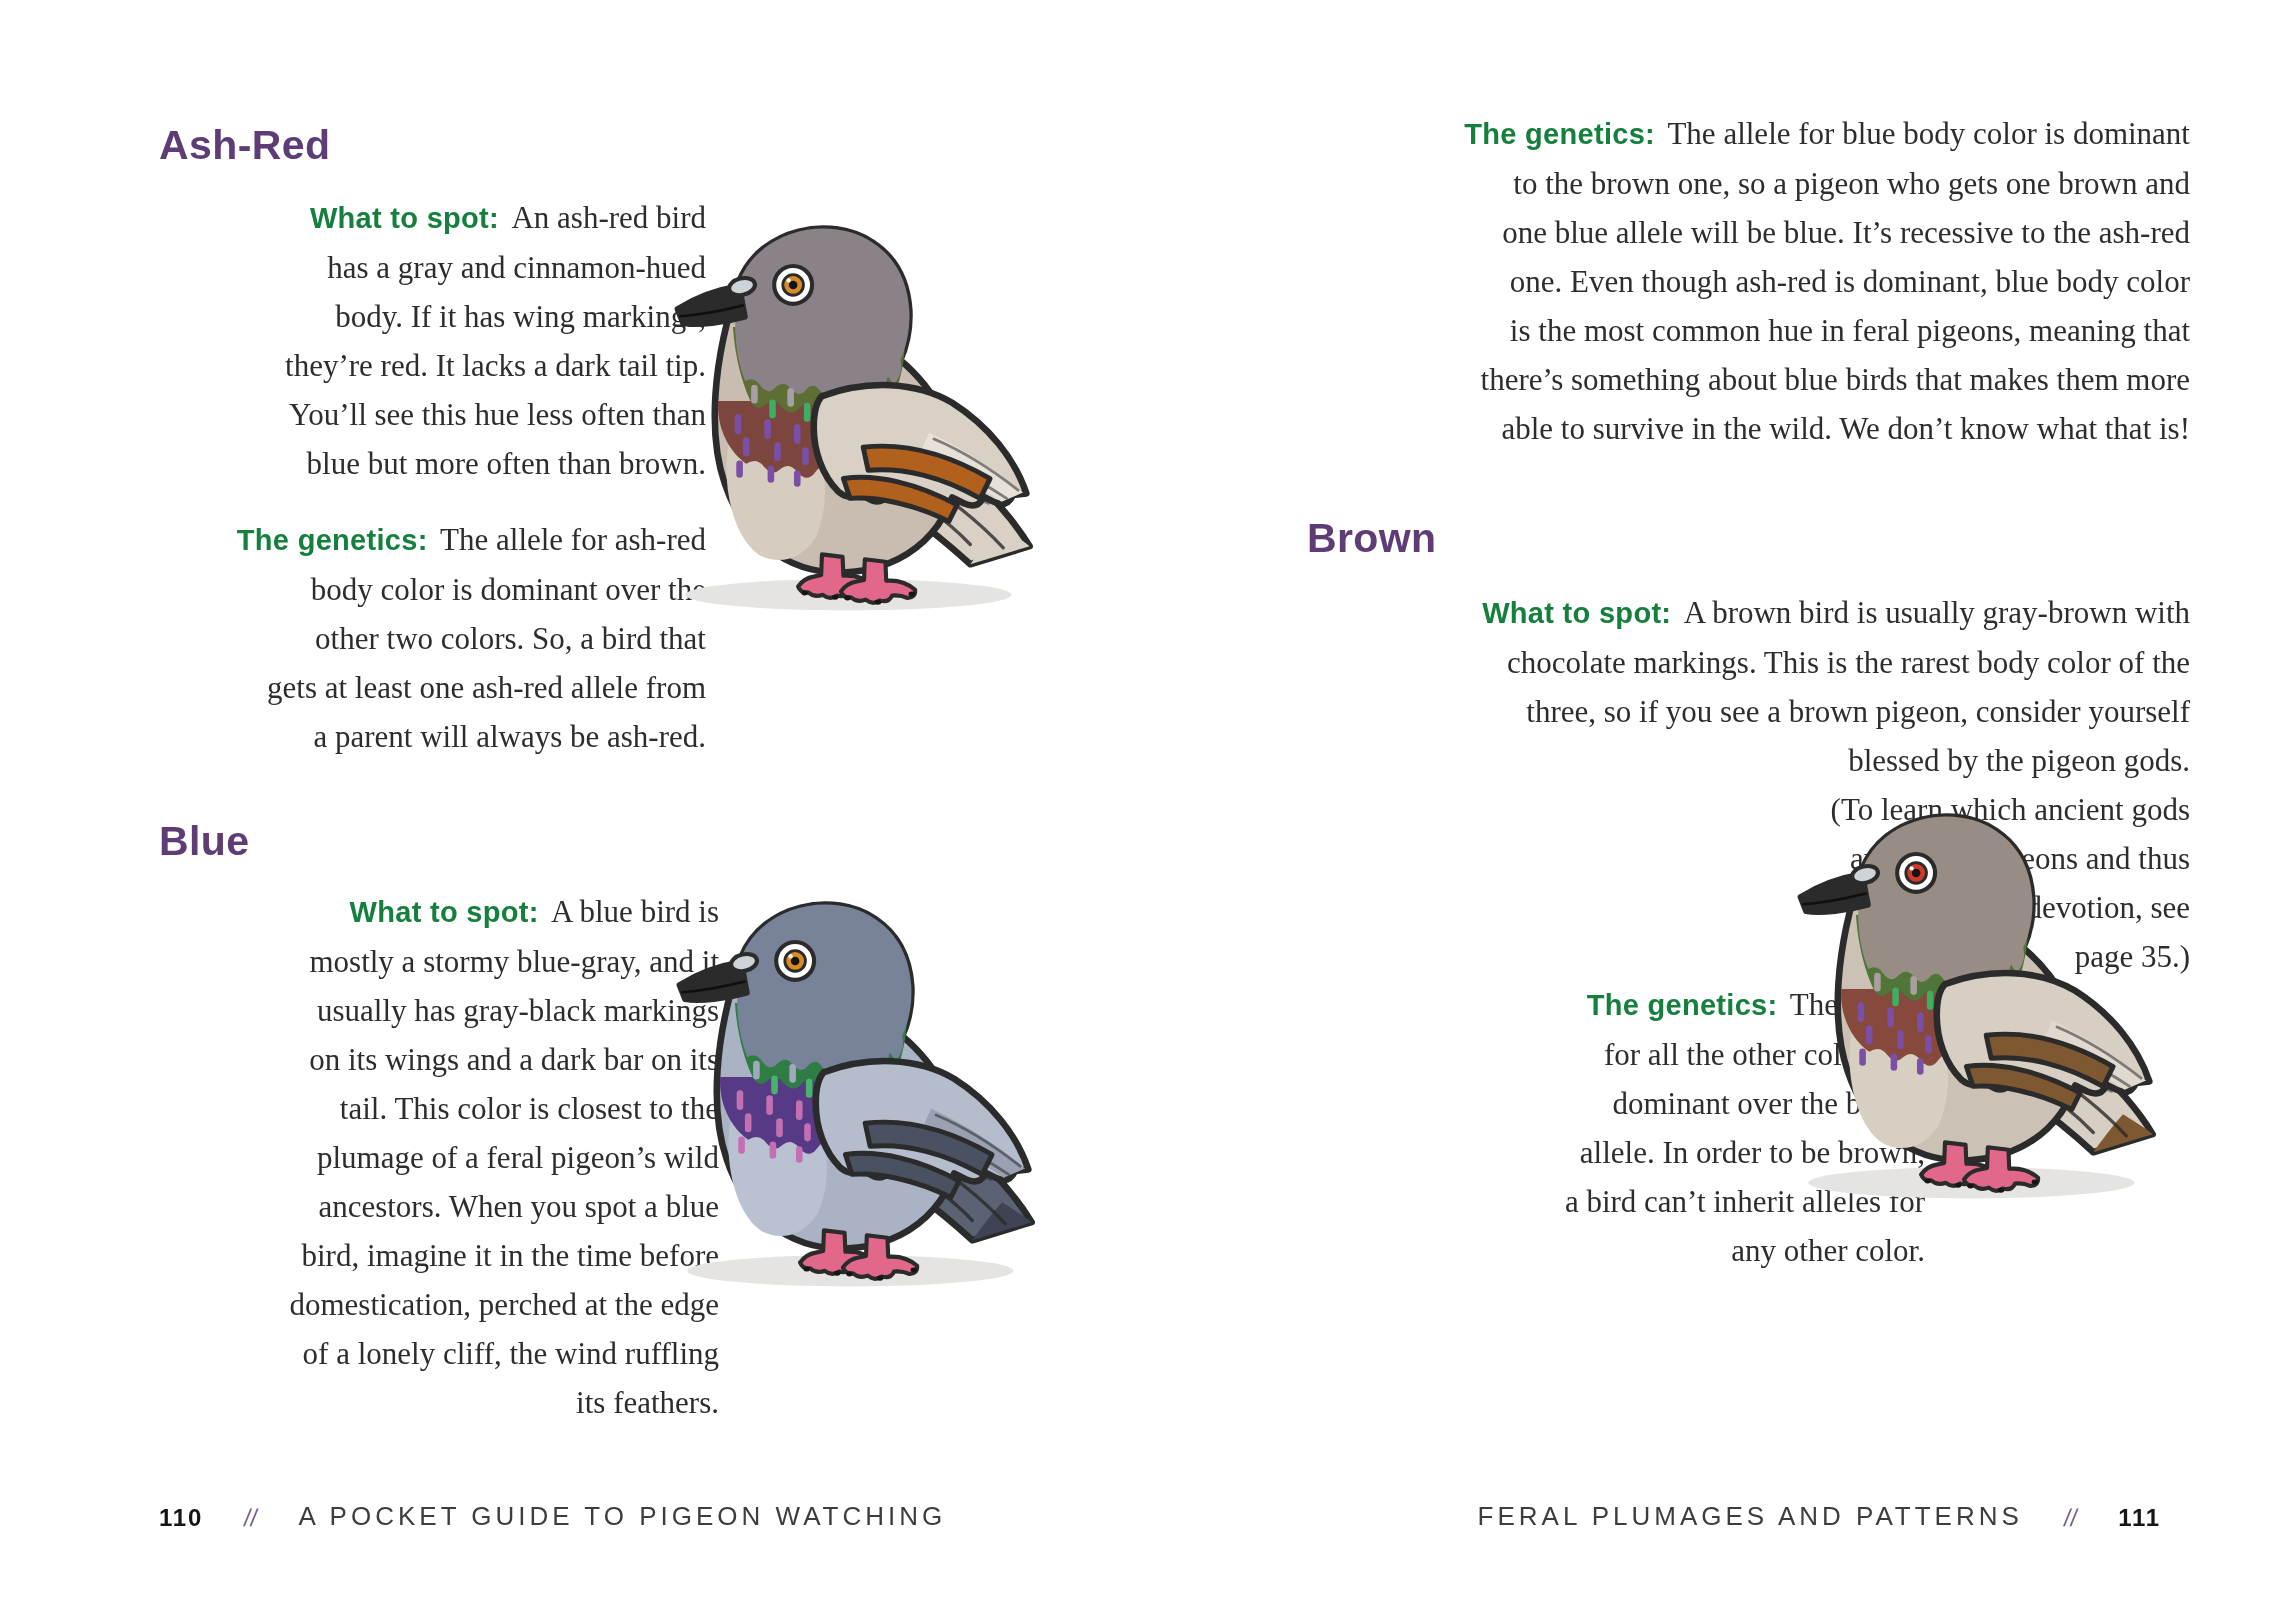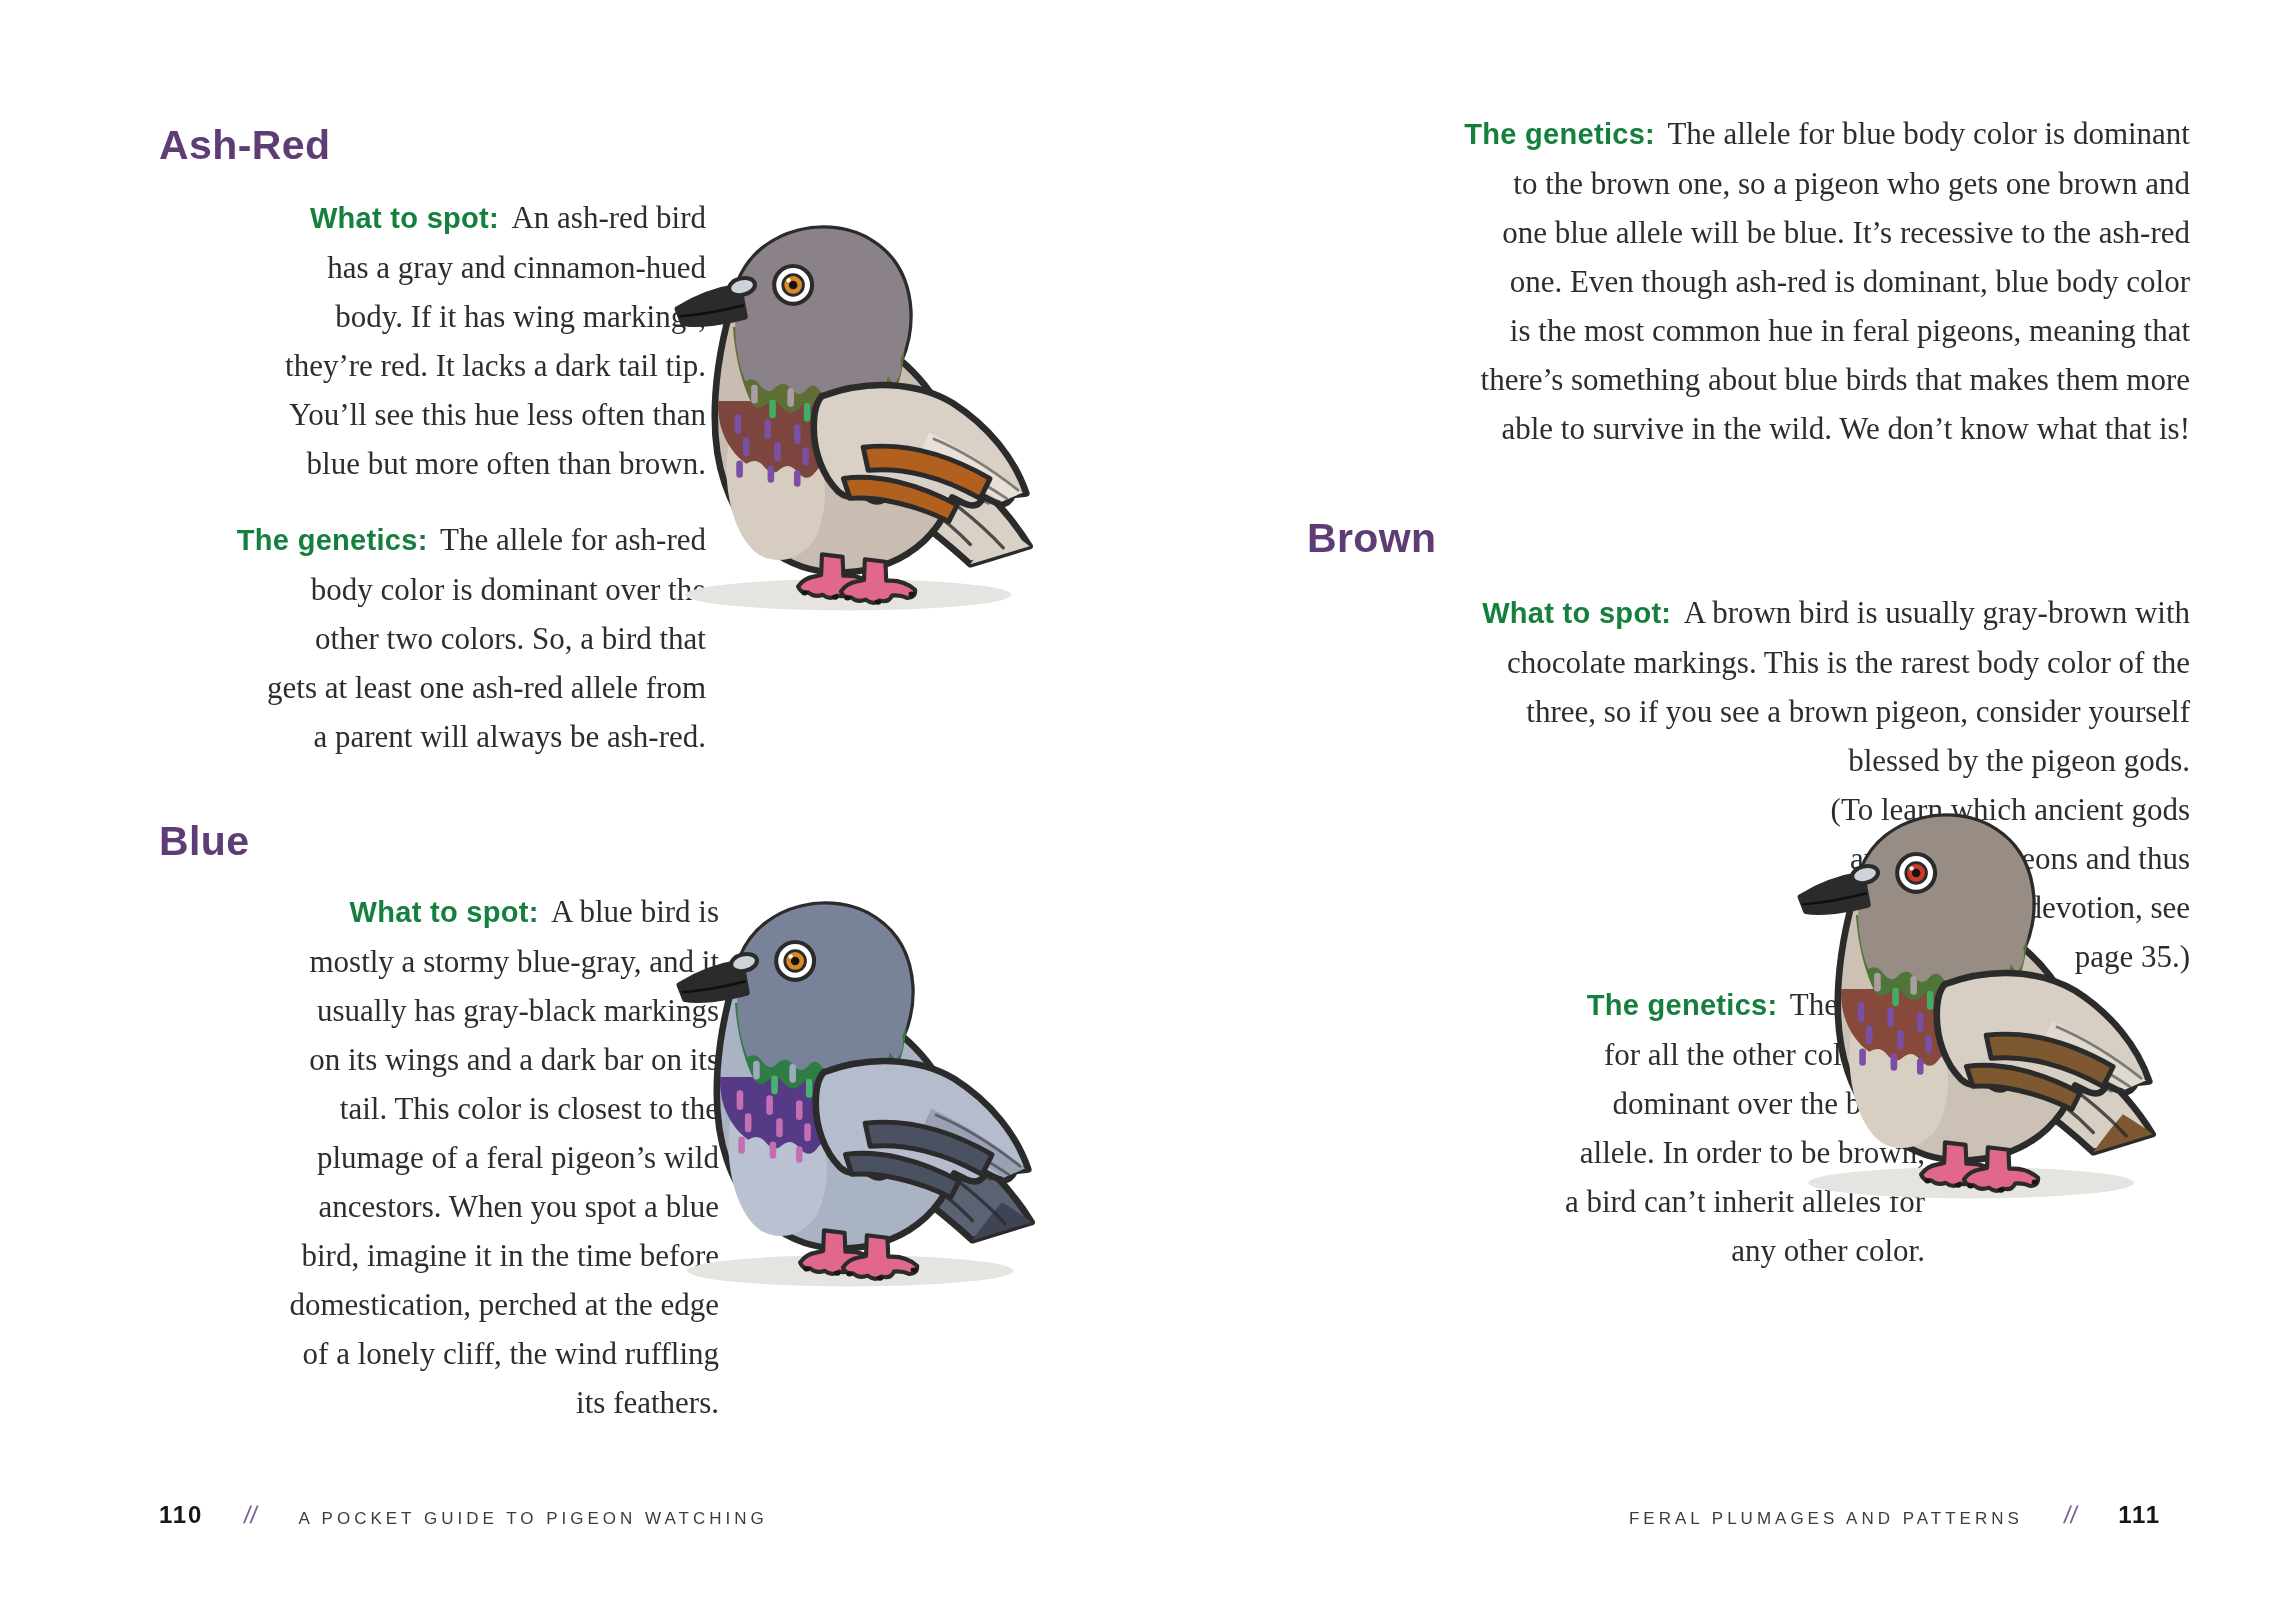--- a/index.html
+++ b/index.html
@@ -6,21 +6,21 @@
   .spread{position:relative;width:2295px;height:1607px;background:var(--page_background,#ffffff);overflow:hidden;}
   .abs{position:absolute;text-align:right;}
   h2.heading{margin:0;font-family:"Liberation Sans",sans-serif;font-weight:700;
     font-size:41px;line-height:1.1;letter-spacing:0.4px;color:var(--heading,#5e3d76);}
   .para{margin:0;font-family:"Liberation Serif",serif;font-size:31px;line-height:49px;
     color:var(--body_text,#2d2d2d);white-space:pre-line;}
   .lead{font-family:"Liberation Sans",sans-serif;font-weight:700;font-size:29px;
     color:#15803d;margin-right:12.4px;letter-spacing:0.3px;}
   .footer{position:absolute;display:flex;align-items:flex-end;gap:41px;
     font-family:"Liberation Sans",sans-serif;}
-  .footer .ftitle{font-size:17px;letter-spacing:4px;color:var(--footer_text,#3d3d3d);white-space:nowrap;}
+  .footer .ftitle{font-size:26px;letter-spacing:4px;color:var(--footer_text,#3d3d3d);white-space:nowrap;}
   .footer .num{font-size:24px;font-weight:700;color:#161616;letter-spacing:1.8px;}
   .footer .sep{font-size:24px;color:var(--separator,#7b5e92);transform:skewX(-8deg);font-weight:400;}
   figure.pigeon{position:absolute;margin:0;}
 </style>
 </head>
 <body style="--heading: #5e3d76; --separator: #7b5e92; --body_text: #2d2d2d; --footer_text: #3d3d3d; --page_background: #ffffff;">
 
 <div class="spread">
 
   <section>

